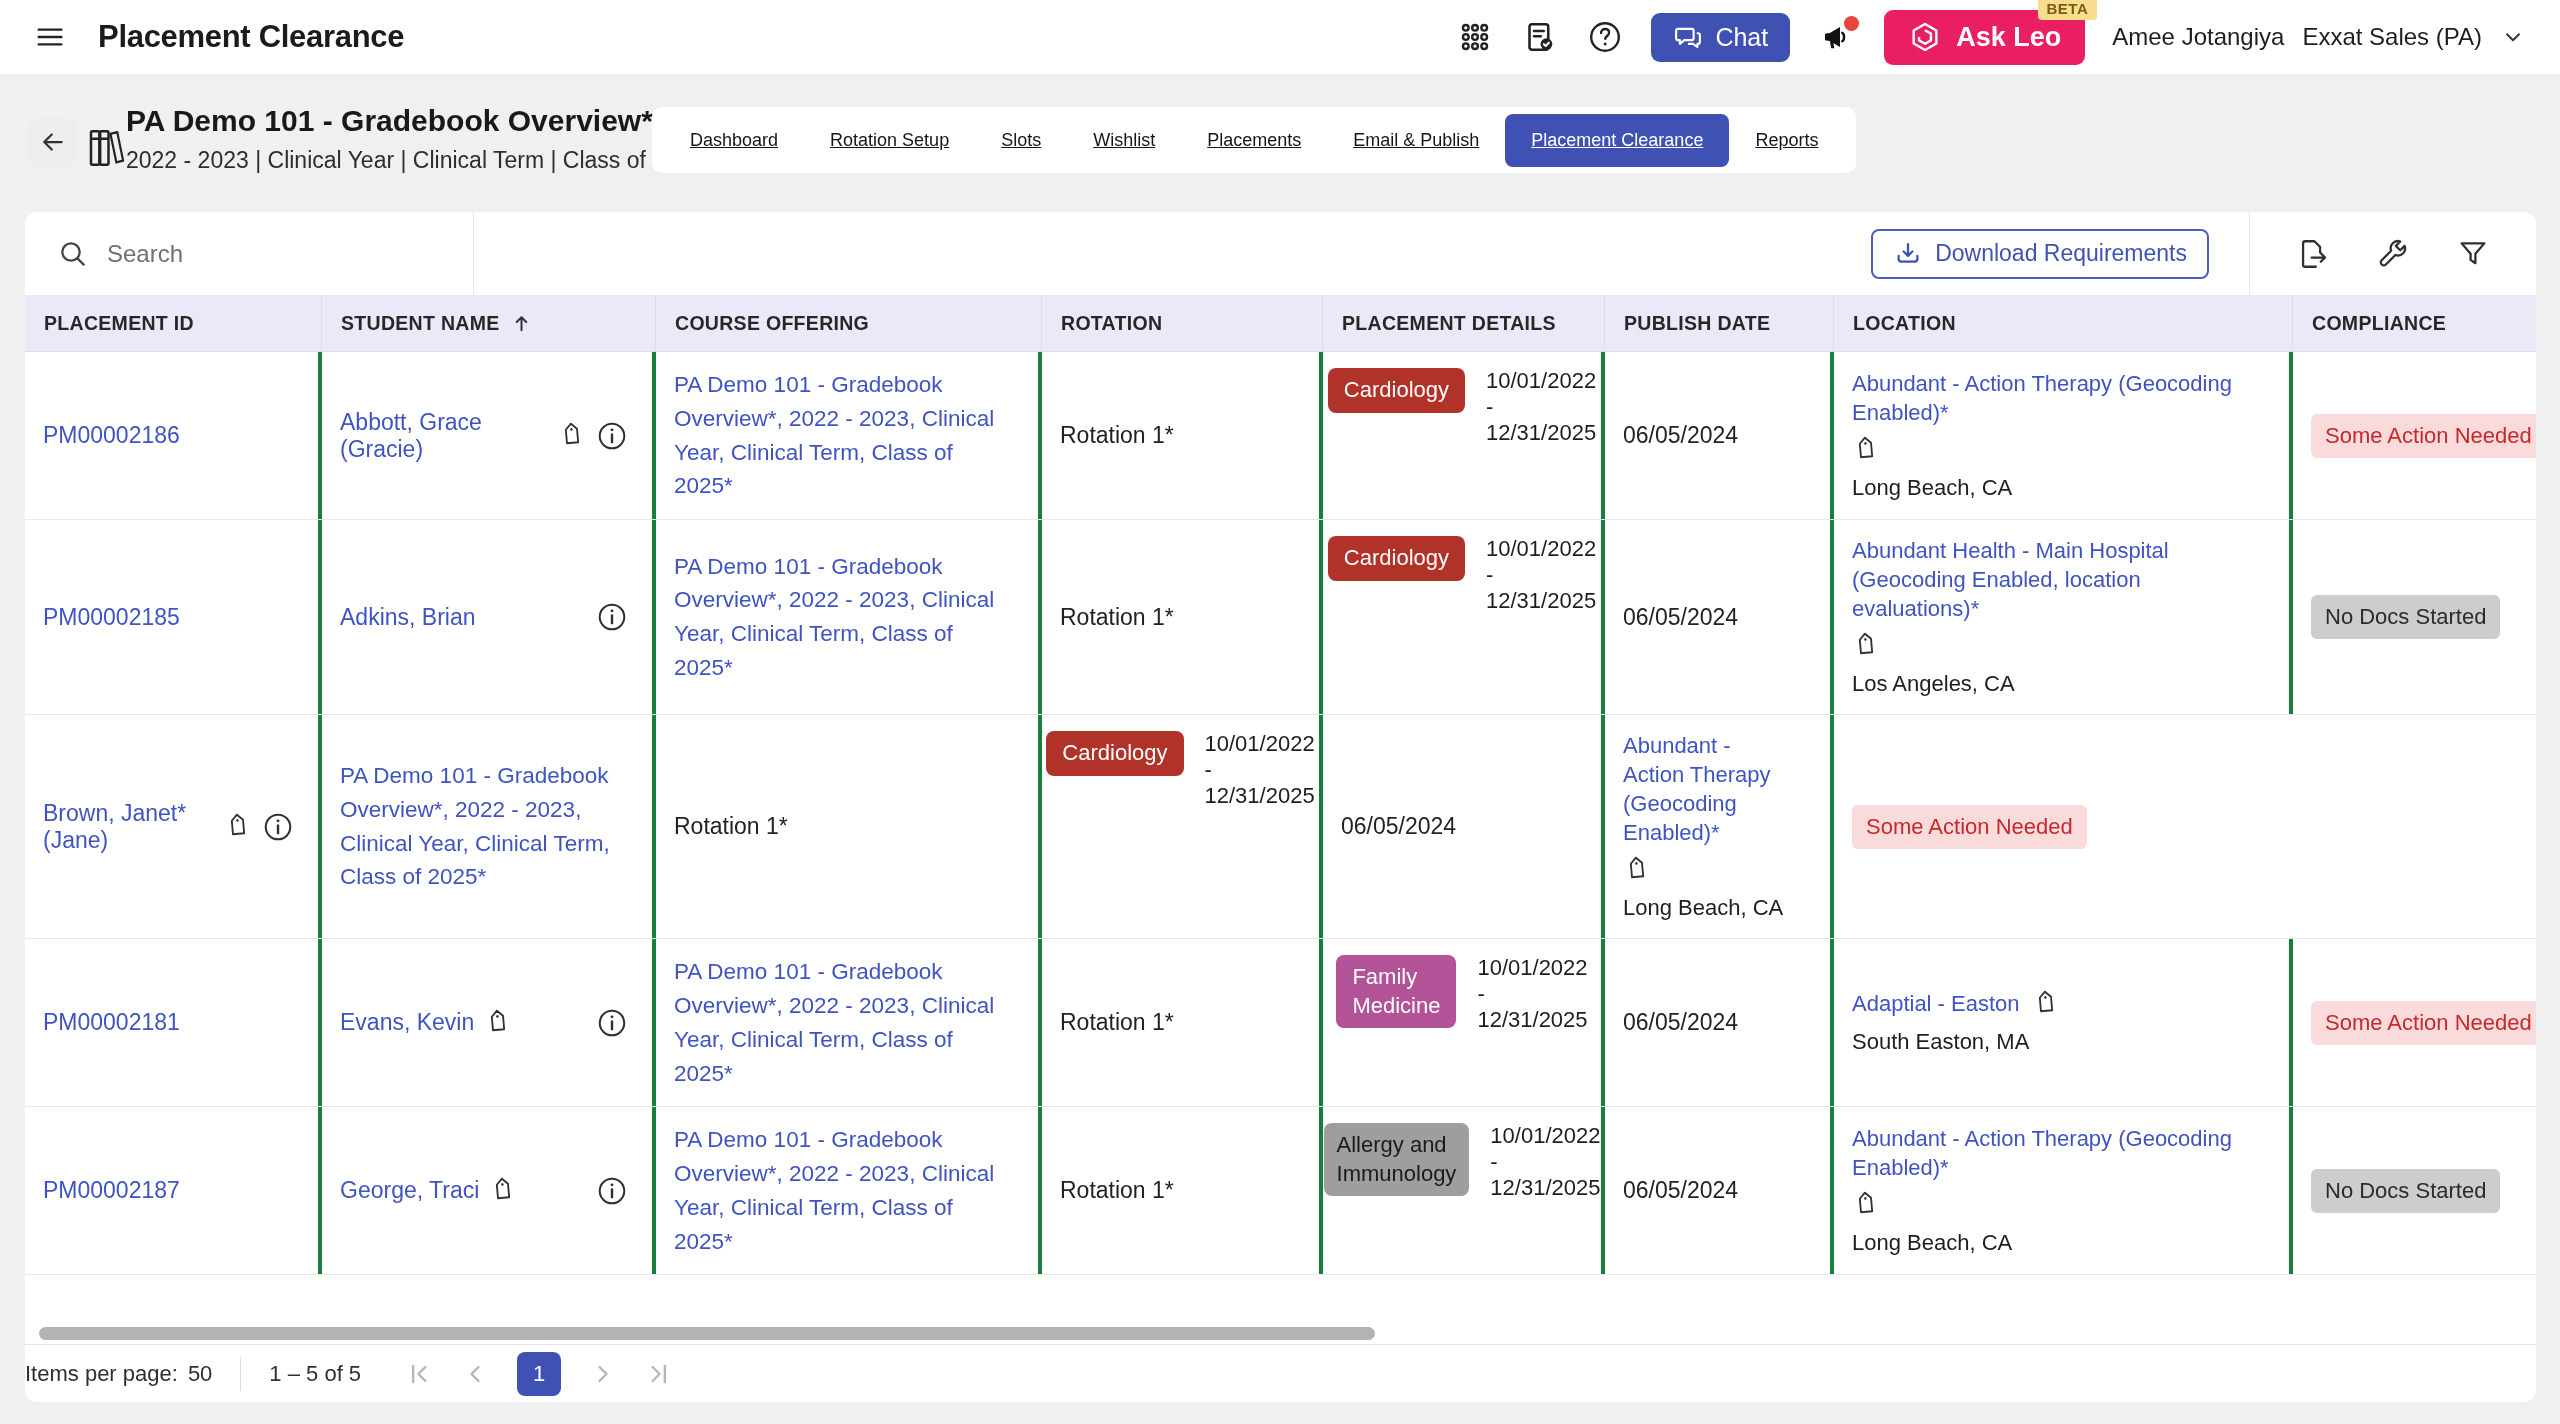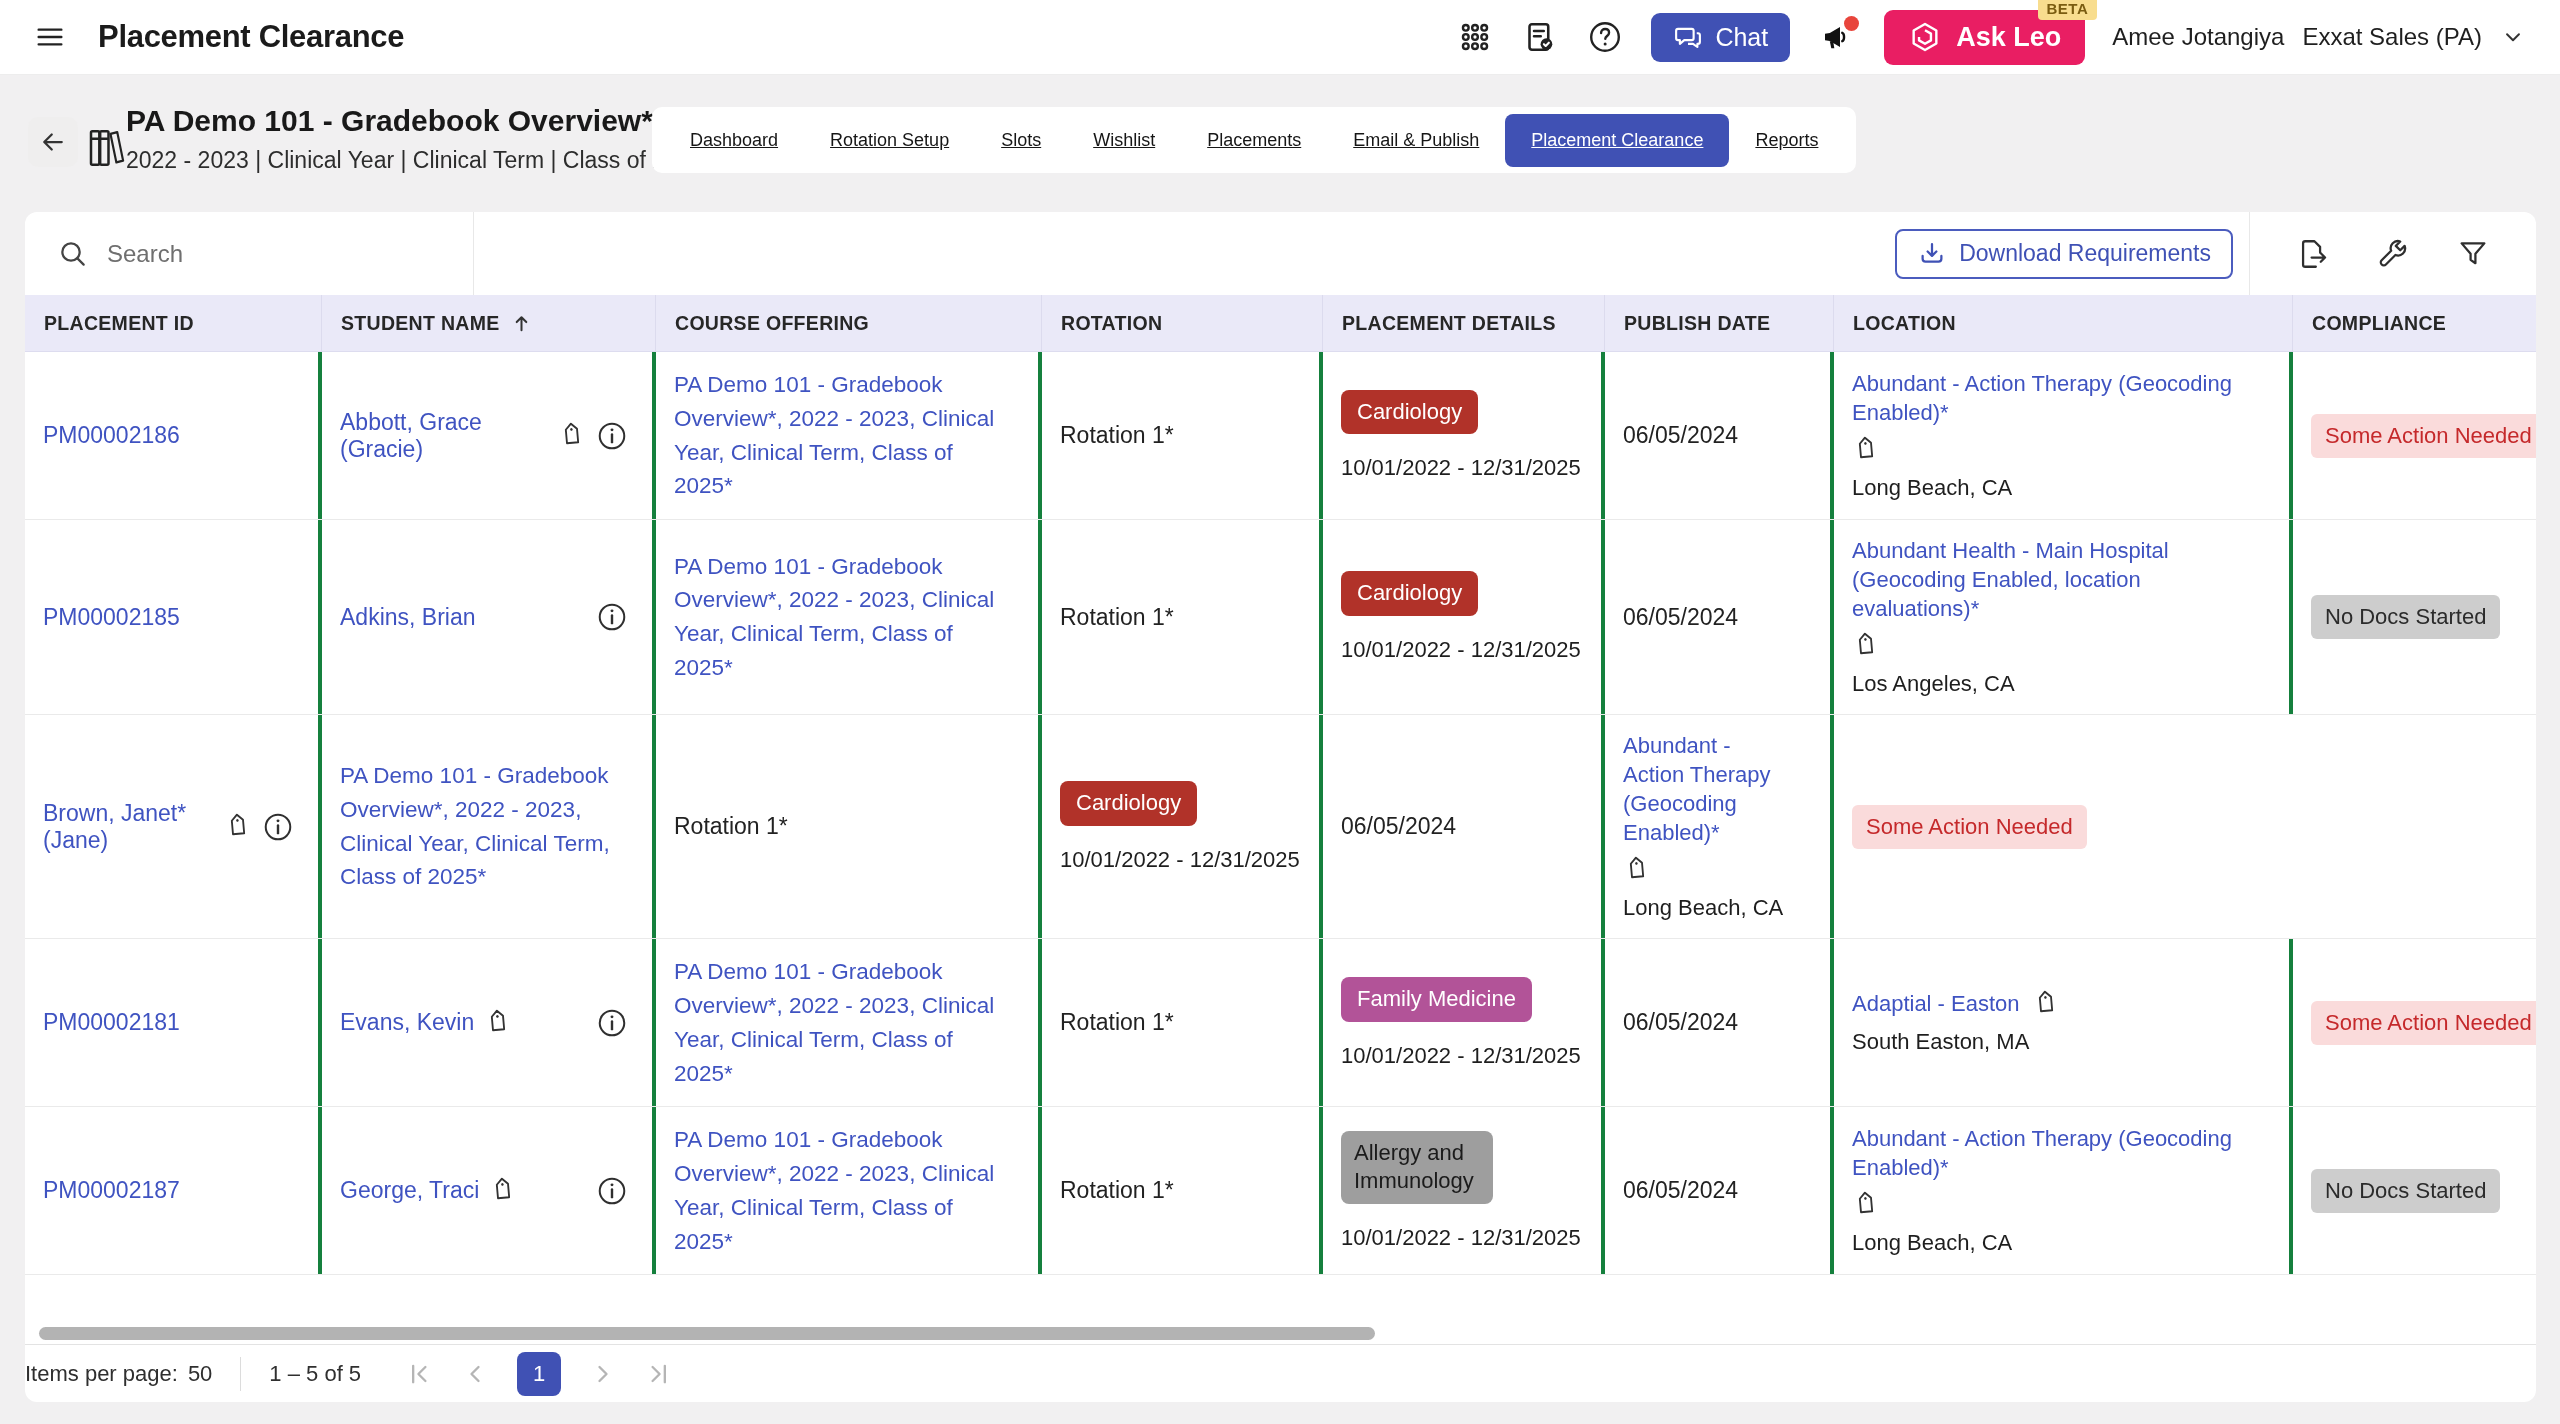--- a/index.html
+++ b/index.html
@@ -34,36 +34,36 @@
 
   
   .main-card { position:absolute; left:25px; top:212px; width:2511px; height:1190px; background:#fff; border-radius:12px; display:flex; flex-direction:column; overflow:hidden; }
 
   .toolbar { height:83px; flex:0 0 83px; display:flex; align-items:center; }
   .search-zone { width:448px; height:100%; display:flex; align-items:center; gap:18px; padding-left:32px; }
   .search-input { border:none; outline:none; font-size:24px; font-family:inherit; color:#333; width:300px; }
   .search-input::placeholder { color:#6f6f6f; }
   .vdivider { width:1px; height:100%; background:#e8e8e8; }
   .toolbar-spacer { flex:1; }
-  .download-btn { border:2px solid #4b5cbe; color:#3f51b5; background:#fff; border-radius:8px; height:50px; padding:0 20px; display:flex; align-items:center; gap:12px; font-size:23px; font-family:inherit; cursor:pointer; margin-right:16px; }
+  .download-btn { border:2px solid #4b5cbe; color:#3f51b5; background:#fff; border-radius:8px; height:50px; padding:0 20px; display:flex; align-items:center; gap:12px; font-size:23px; font-family:inherit; cursor:pointer; margin-right:40px; }
   .tool-icons { display:flex; align-items:center; gap:42px; padding:0 44px; }
 
   
   .thead { flex:0 0 57px; display:grid; grid-template-columns:297px 334px 386px 281px 282px 229px 459px 1fr; background:#eae9f8; border-bottom:1px solid #dddcef; align-items:center; }
   .th { height:100%; display:flex; align-items:center; gap:10px; padding-left:19px; border-right:1px solid #dcdbee; font-size:19.5px; font-weight:700; color:#272727; letter-spacing:0.3px; cursor:pointer; }
   .th:last-child { border-right:none; }
 
   .trow { display:grid; grid-template-columns:297px 334px 386px 281px 282px 229px 459px 1fr; border-bottom:1px solid #eaeaea; min-height:148px; }
   .td { padding:16px 18px; border-right:4px solid #15803d; display:flex; align-items:center; font-size:23px; color:#222; }
   .td:last-child { border-right:none; }
   a.lk { color:#3f53c1; text-decoration:none; cursor:pointer; }
   .cell-student { gap:10px; padding-right:24px; }
   .cell-student .info-wrap { margin-left:auto; }
   .cell-course { font-size:22.5px; line-height:1.5; padding-right:34px; }
-  .cell-details { flex-direction:column; align-items:flex-start; justify-content:center; gap:21px; }
+  .cell-details { flex-direction:row; align-items:flex-start; justify-content:center; gap:21px; }
   .spec-badge { border-radius:8px; padding:8px 16px; font-size:22px; color:#fff; line-height:1.3; }
   .badge-cardiology { background:#b13229; }
   .badge-family { background:#b25398; }
   .badge-allergy { background:#9e9e9e; color:#1b1b1b; max-width:152px; padding:8px 13px; }
   .date-range { font-size:22px; color:#1e1e1e; }
   .cell-location { flex-direction:column; align-items:flex-start; justify-content:center; gap:9px; font-size:22px; line-height:1.32; padding-right:43px; }
   .loc-inline-row { display:flex; align-items:center; gap:12px; }
   .city { color:#1e1e1e; }
   .comp-pill { border-radius:6px; padding:9px 14px; font-size:22px; white-space:nowrap; }
   .pill-action { background:#fadbdb; color:#c5292b; }

